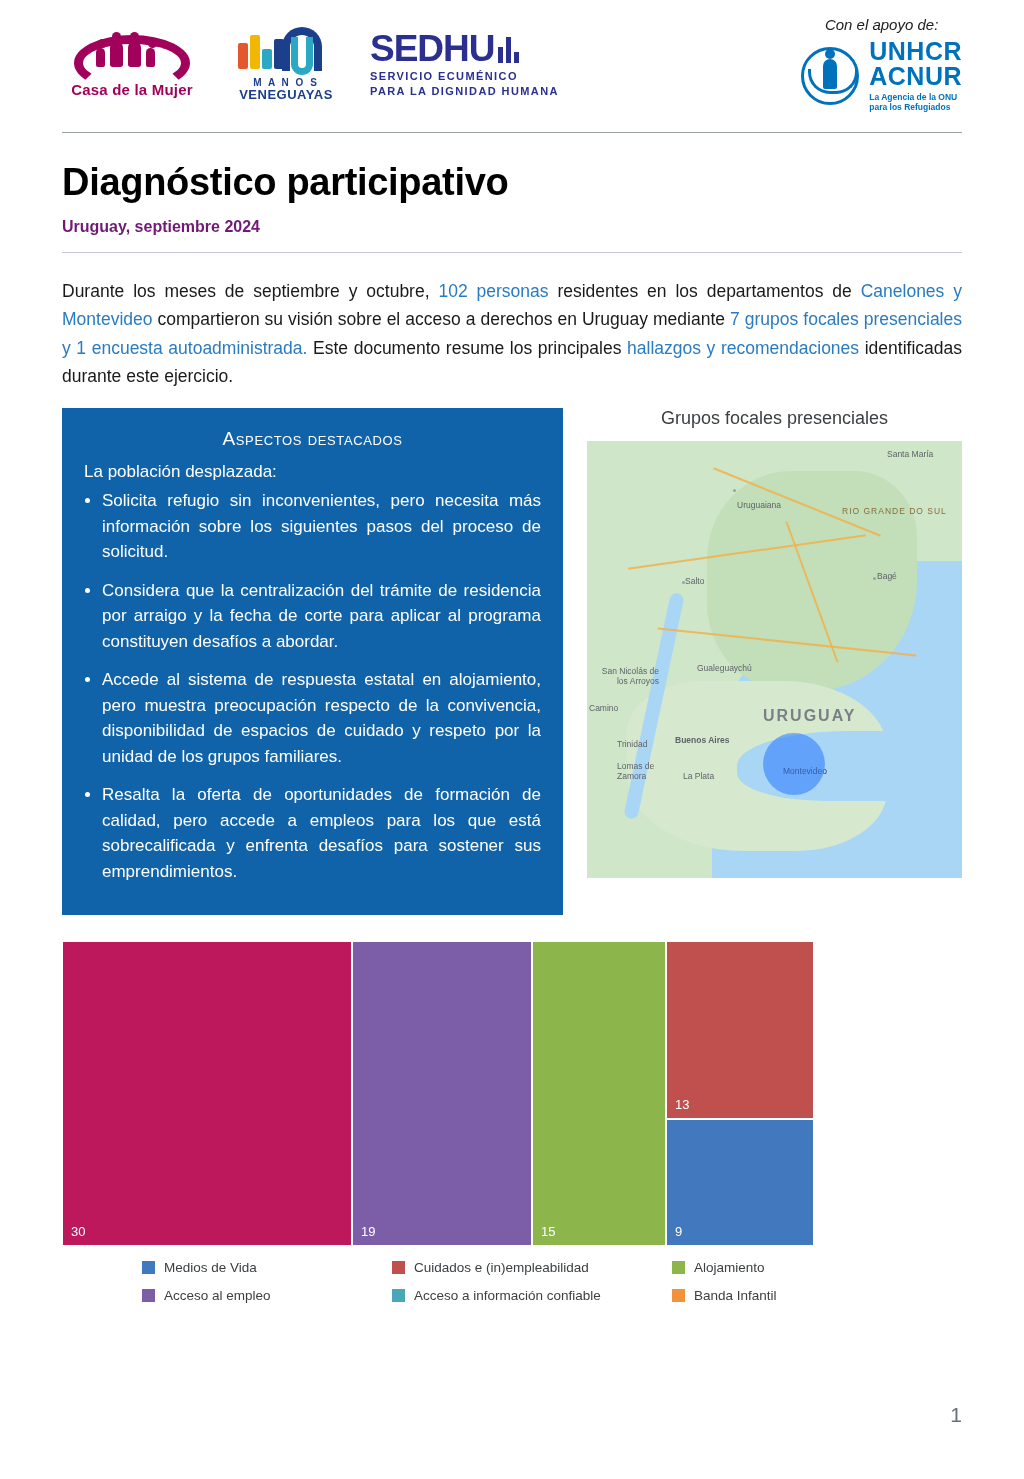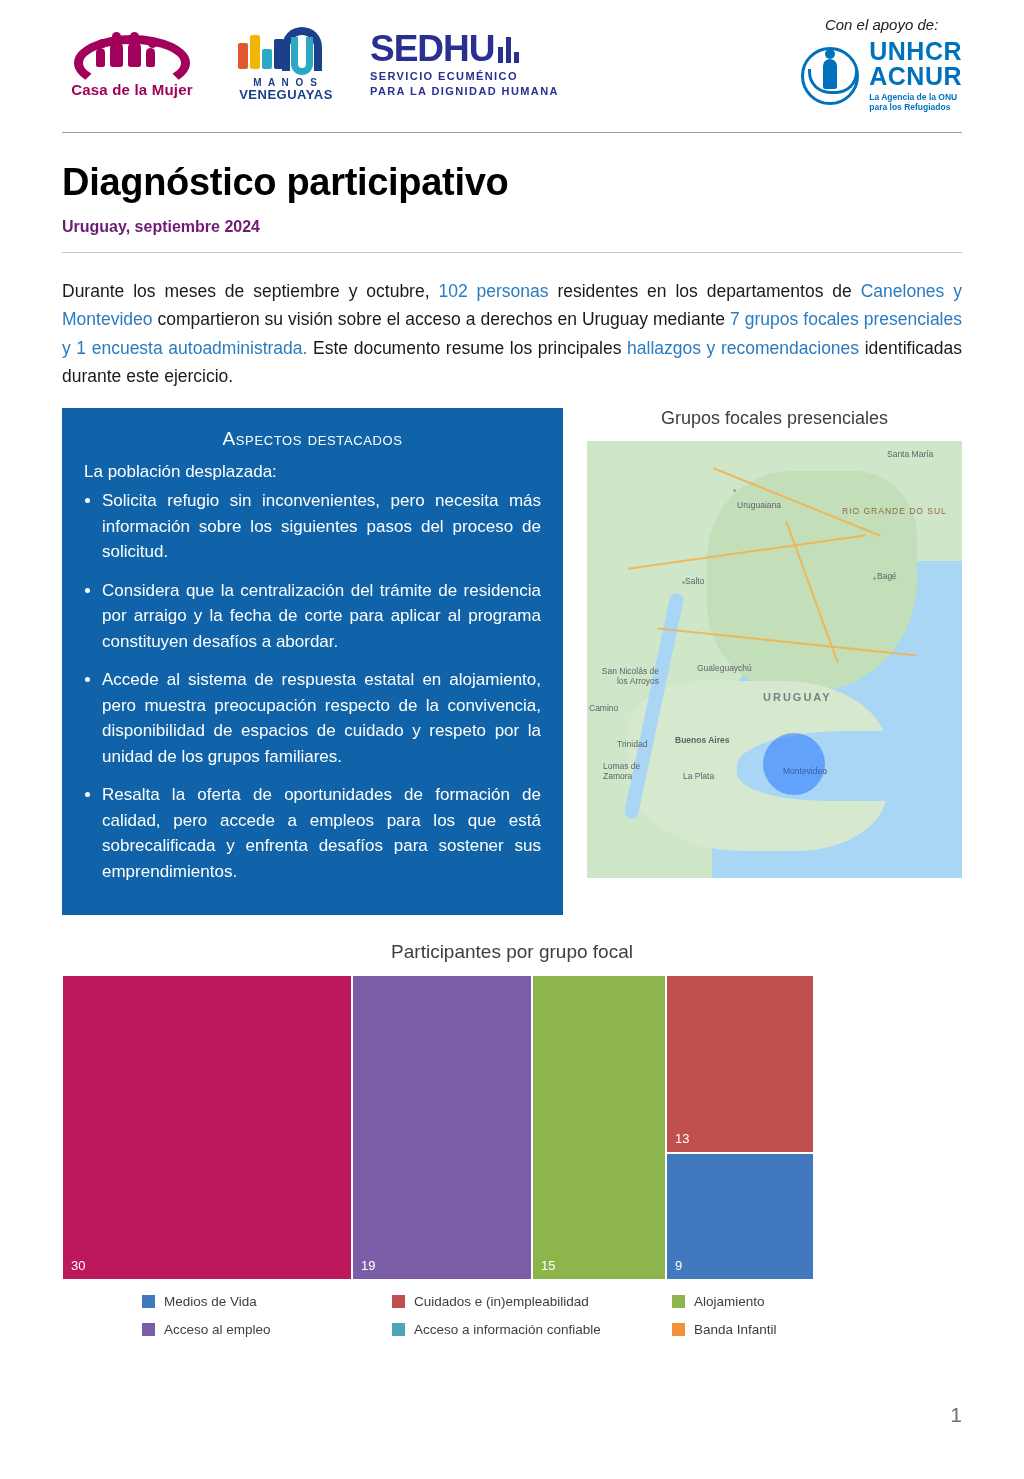--- a/index.html
+++ b/index.html
@@ -358,24 +358,25 @@
     height: 2px;
     opacity: .85;
   }
   .map .mlabel {
     position: absolute;
     font-size: 8.5px;
     color: #5f6368;
     white-space: nowrap;
   }
   .map .mlabel.big {
-    font-size: 11px;
+    font-size: 16px;
     font-weight: 700;
     letter-spacing: 2px;
     color: #7a7f85;
+    margin-top: 16px;
   }
   .map .mdot {
     position: absolute;
     width: 3px; height: 3px;
     border-radius: 50%;
     background: #9aa0a6;
   }
   .map .focus {
     position: absolute;
     left: 176px; top: 292px;
@@ -554,34 +555,33 @@
 
         <span class="mlabel" style="left:300px;top:8px;">Santa María</span>
         <span class="mlabel" style="left:150px;top:59px;">Uruguaiana</span>
         <span class="mlabel" style="left:98px;top:135px;">Salto</span>
         <span class="mlabel" style="left:290px;top:130px;">Bagé</span>
         <span class="mlabel" style="left:110px;top:222px;">Gualeguaychú</span>
         <span class="mlabel" style="left:10px;top:225px;width:62px;white-space:normal;text-align:right;">San Nicolás de los Arroyos</span>
         <span class="mlabel" style="left:2px;top:262px;">Camino</span>
         <span class="mlabel" style="left:30px;top:298px;">Trinidad</span>
         <span class="mlabel" style="left:88px;top:294px;font-weight:700;">Buenos Aires</span>
-        <span class="mlabel" style="left:16px;top:320px;width:46px;white-space:normal;">Lomas de Zamora</span>
+        <span class="mlabel" style="left:30px;top:320px;width:46px;white-space:normal;">Lomas de Zamora</span>
         <span class="mlabel" style="left:96px;top:330px;">La Plata</span>
         <span class="mlabel" style="left:196px;top:325px;color:#3c4043;">Montevideo</span>
 
         <span class="mdot" style="left:95px;top:140px;"></span>
         <span class="mdot" style="left:286px;top:136px;"></span>
         <span class="mdot" style="left:146px;top:48px;"></span>
         <span class="focus"></span>
       </div>
     </div>
   </div>
 
   <div class="chart-wrap">
-    <div class="chart-title">Participantes por grupo focal</div>
 
     <div class="treemap">
       <div class="tile" style="width:290px;background:#be185d;">
         <span class="val">30</span>
       </div>
       <div class="tile" style="width:180px;background:#7b5ea7;">
         <span class="val">19</span>
       </div>
       <div class="tile" style="width:134px;background:#8cb54b;">
         <span class="val">15</span>

